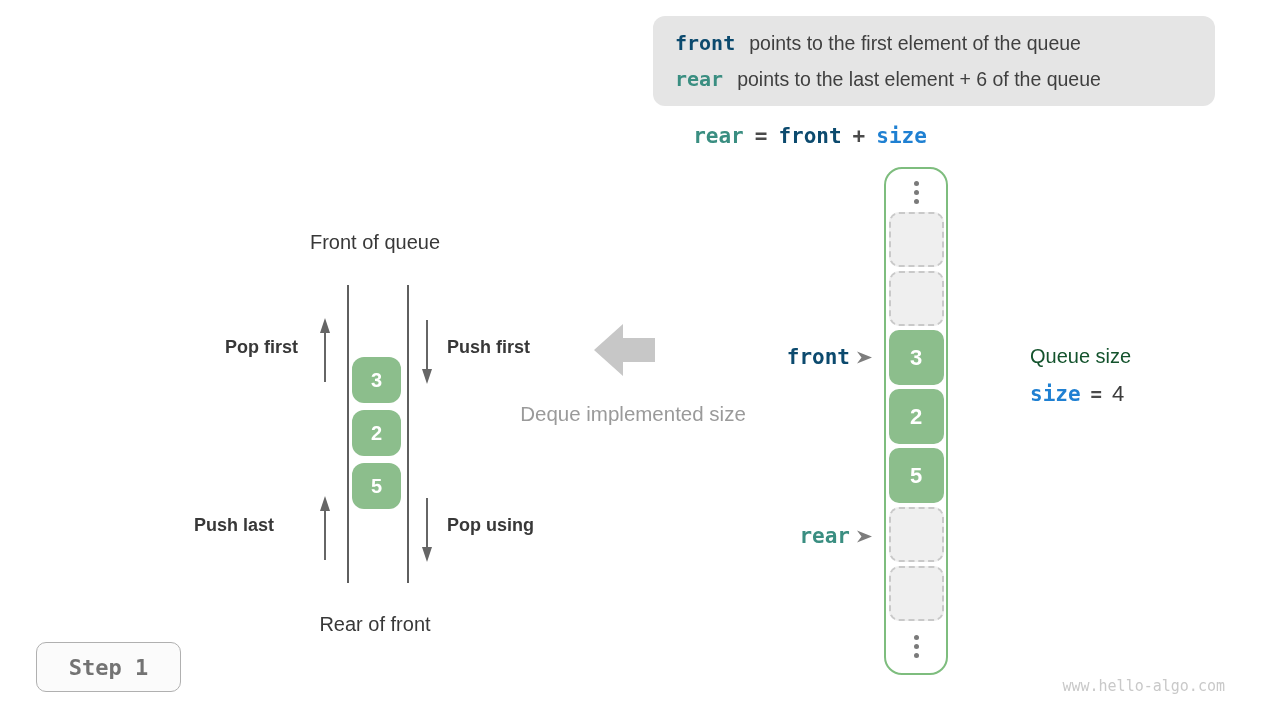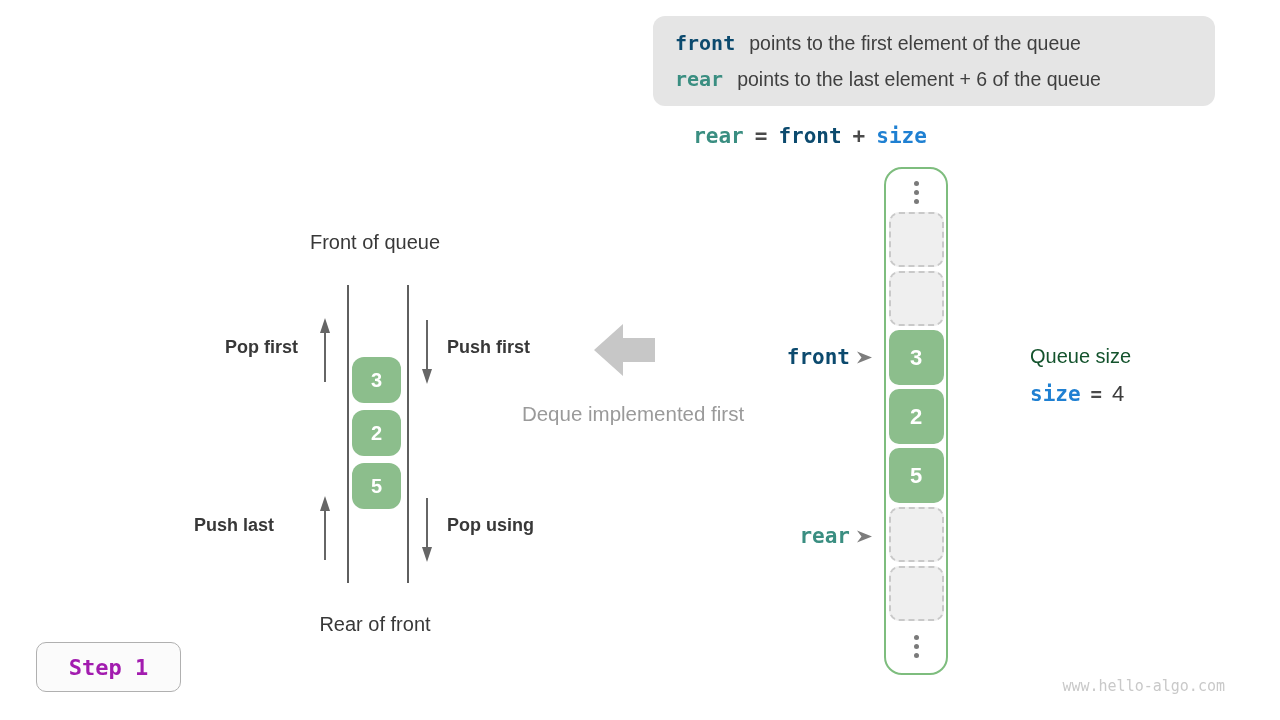--- a/index.html
+++ b/index.html
@@ -52,21 +52,21 @@
   .pointer { width:112px; height:26px; display:flex; align-items:center;
              justify-content:flex-end; gap:7px; font-size:21px; }
 
   
   .qs-title { font-size:20px; color:#14532d; }
   .qs-line { display:flex; align-items:baseline; gap:10px; }
 
   
   .step { left:36px; top:642px; width:145px; height:50px; background:#fbfbfb;
           border:1.5px solid #b0b0b0; border-radius:10px; display:flex;
-          align-items:center; justify-content:center; font-size:22px; color:#a21caf; }
+          align-items:center; justify-content:center; font-size:22px; color:#737373; }
 
   .watermark { left:1025px; top:677px; width:200px; text-align:right; font-size:15px;
                color:#c9c9c9; font-family:"DejaVu Sans Mono", monospace; font-weight:normal; }
 </style>
 </head>
 <body>
 
 <div id="canvas">
 
   <div class="abs legend">
@@ -125,21 +125,21 @@
   <svg class="abs" style="left:420px; top:496px;" width="14" height="66">
     <line x1="7" y1="2" x2="7" y2="54" stroke="#666666" stroke-width="2"></line>
     <polygon points="7,66 2,51 12,51" fill="#666666"></polygon>
   </svg>
   <div class="abs op-label" style="left:447px; top:515px; width:120px;">Pop using</div>
 
   <svg class="abs" style="left:593px; top:323px;" width="62" height="54" viewBox="0 0 62 54">
     <polygon points="62,15 30,15 30,1 1,27 30,53 30,39 62,39" fill="#c7c7c7"></polygon>
   </svg>
   <div class="abs caption" style="left:490px; top:399px; width:286px;">
-    <div>Deque implemented first</div>
+    <div>Deque implemented size</div>
   </div>
 
   <div class="abs array-box">
     <div class="abs dots" style="top:12px; left:0;">
       <div class="dot"></div>
       <div class="dot"></div>
       <div class="dot"></div>
     </div>
 
     <div class="abs acell empty" style="top:43px;"></div>

